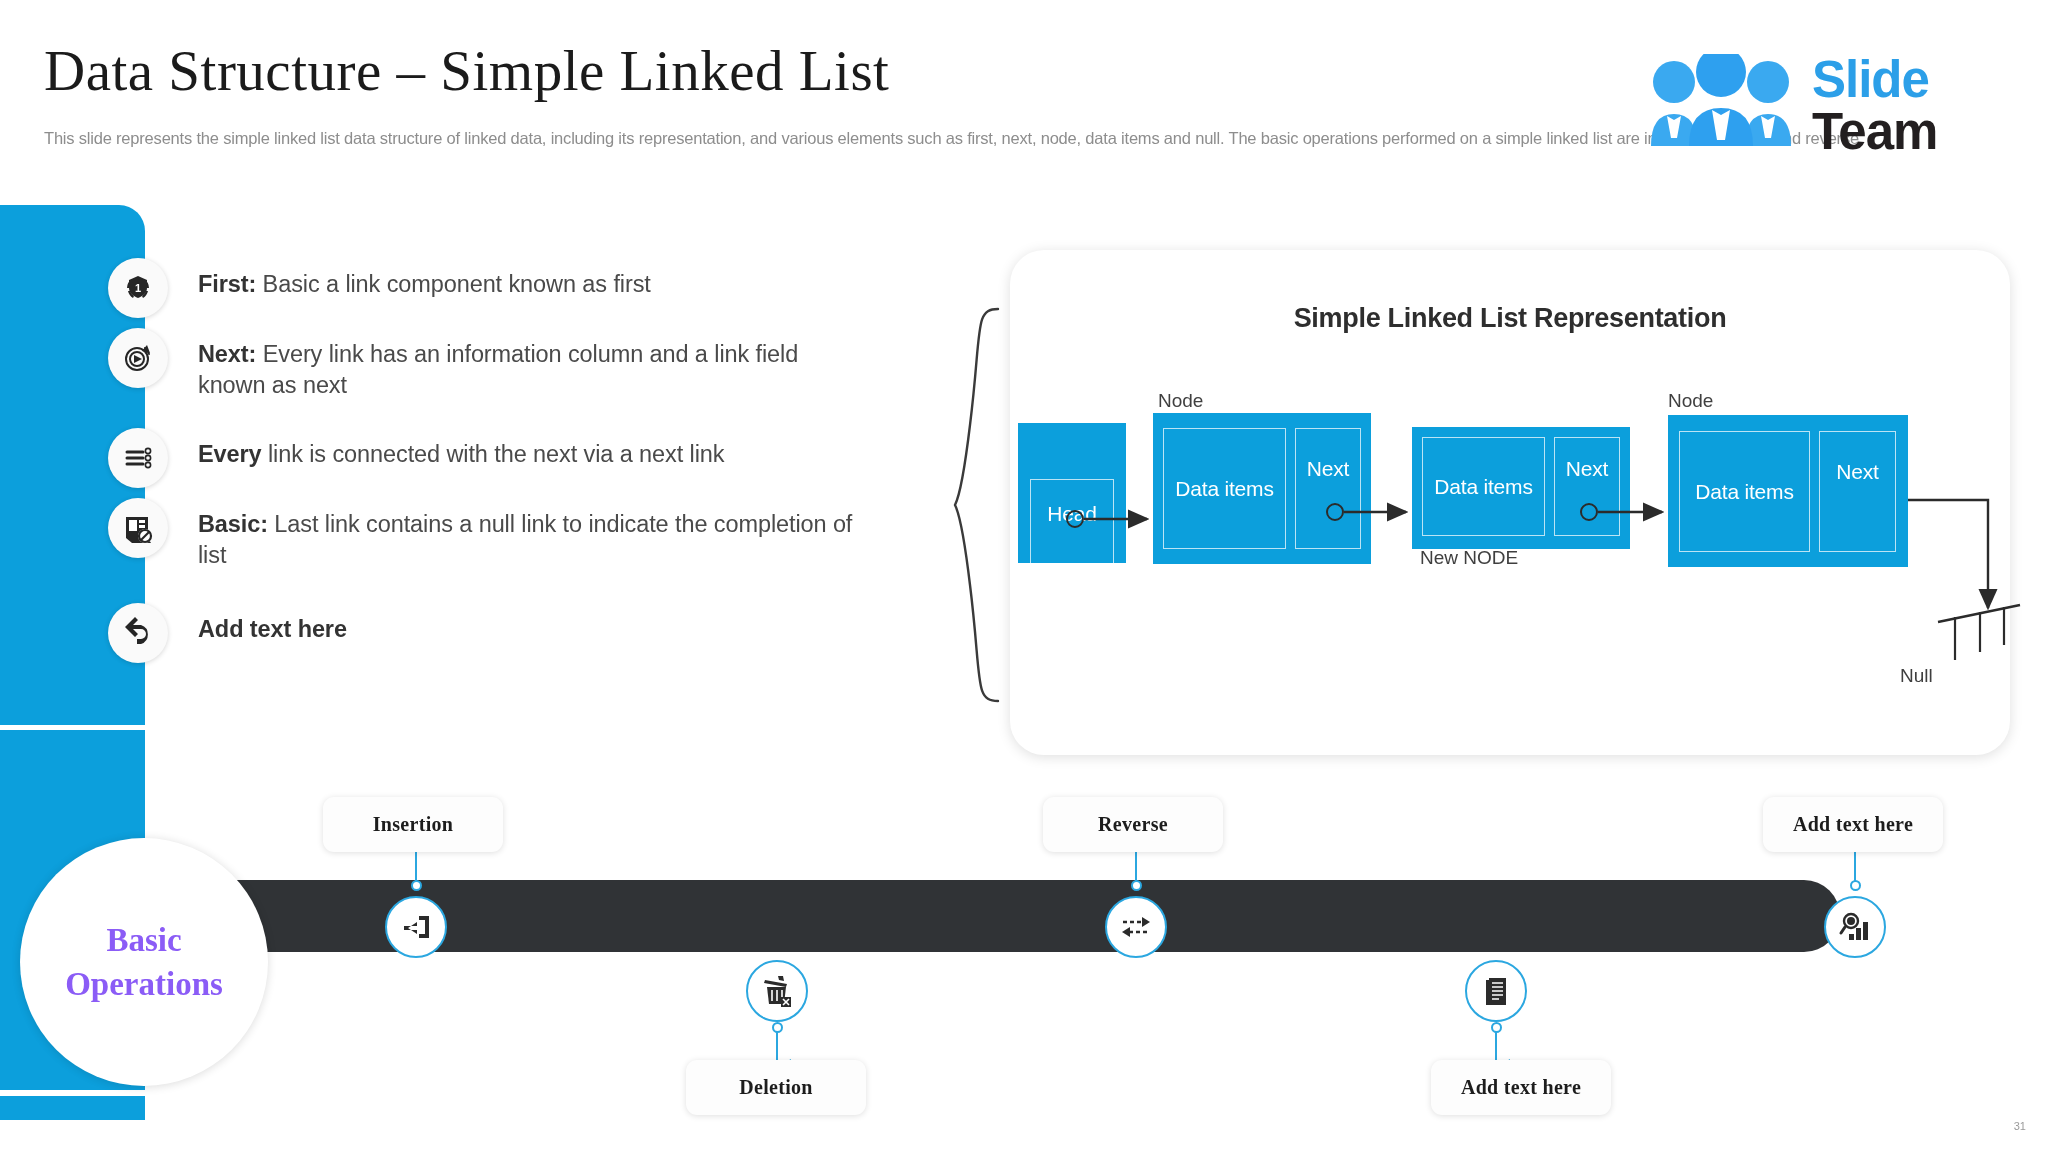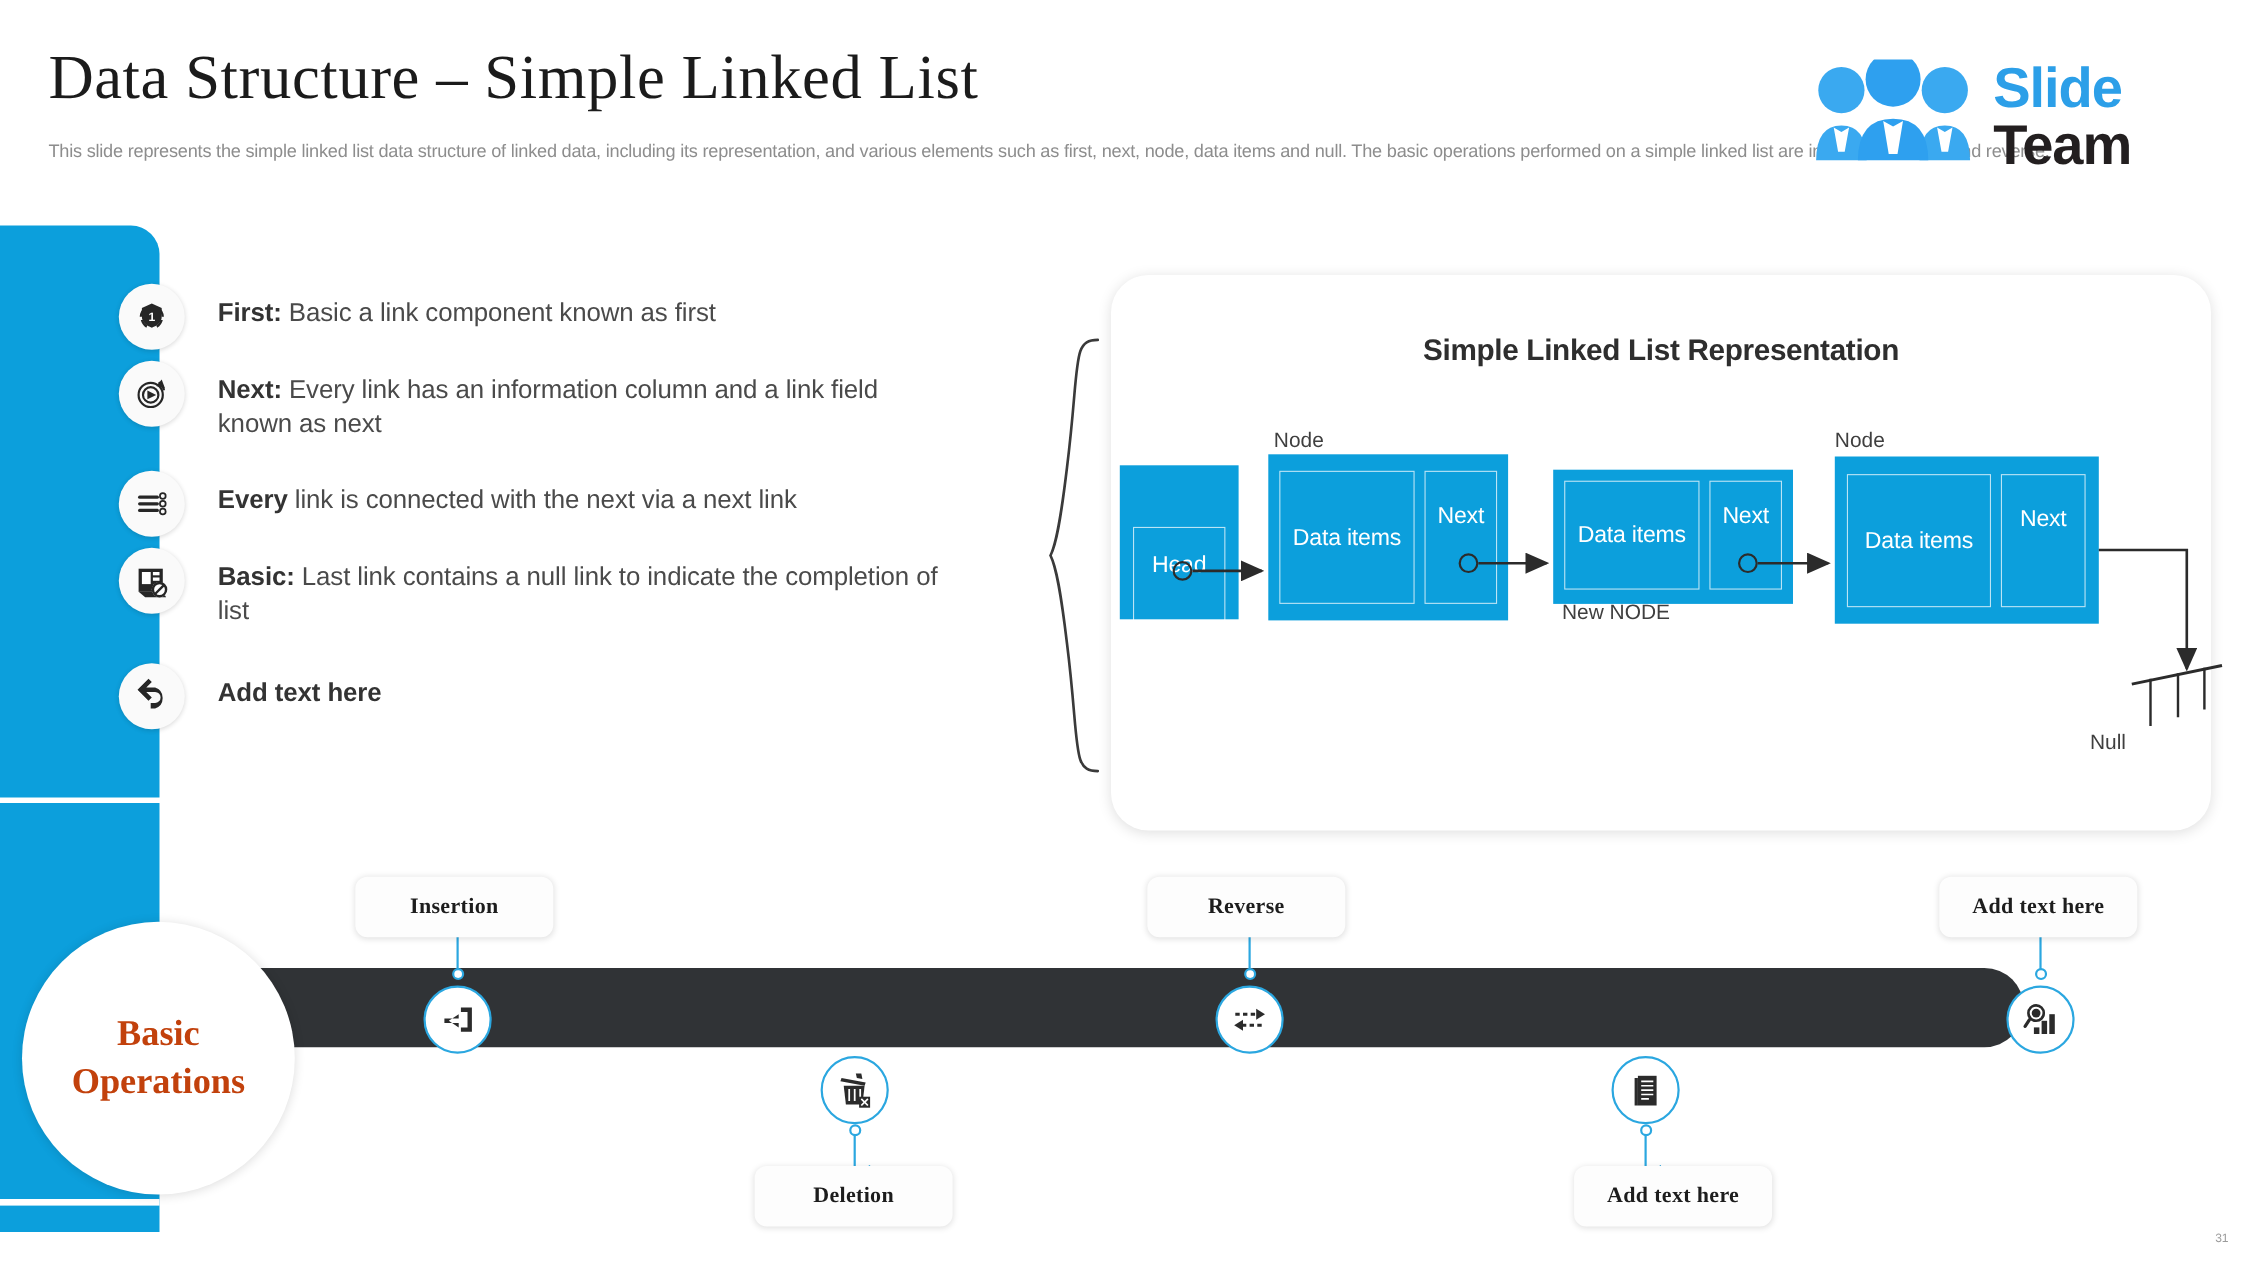--- a/index.html
+++ b/index.html
@@ -93,21 +93,21 @@
   
   .timeline-bar {
     position: absolute; left: 188px; top: 880px; width: 1652px; height: 72px;
     background: #303336; border-radius: 0 36px 36px 0;
   }
   .circle-big {
     position: absolute; left: 20px; top: 838px; width: 248px; height: 248px;
     border-radius: 50%; background: #fff; box-shadow: 0 1px 10px rgba(0,0,0,.14);
     display: flex; flex-direction: column; align-items: center; justify-content: center;
     font-family: "Liberation Serif", serif; font-weight: bold;
-    font-size: 33px; color: #c2410c; line-height: 44px; z-index: 4;
+    font-size: 33px; color: #8b5cf6; line-height: 44px; z-index: 4;
   }
   .tl-marker {
     position: absolute; width: 62px; height: 62px; border-radius: 50%;
     background: #ffffff; border: 2px solid #2ba7e0;
     display: flex; align-items: center; justify-content: center; z-index: 5;
   }
   .tl-marker svg { width: 34px; height: 34px; }
   .tl-dot {
     position: absolute; width: 11px; height: 11px; border-radius: 50%;
     background: #fff; border: 2px solid #2ba7e0; z-index: 6;

